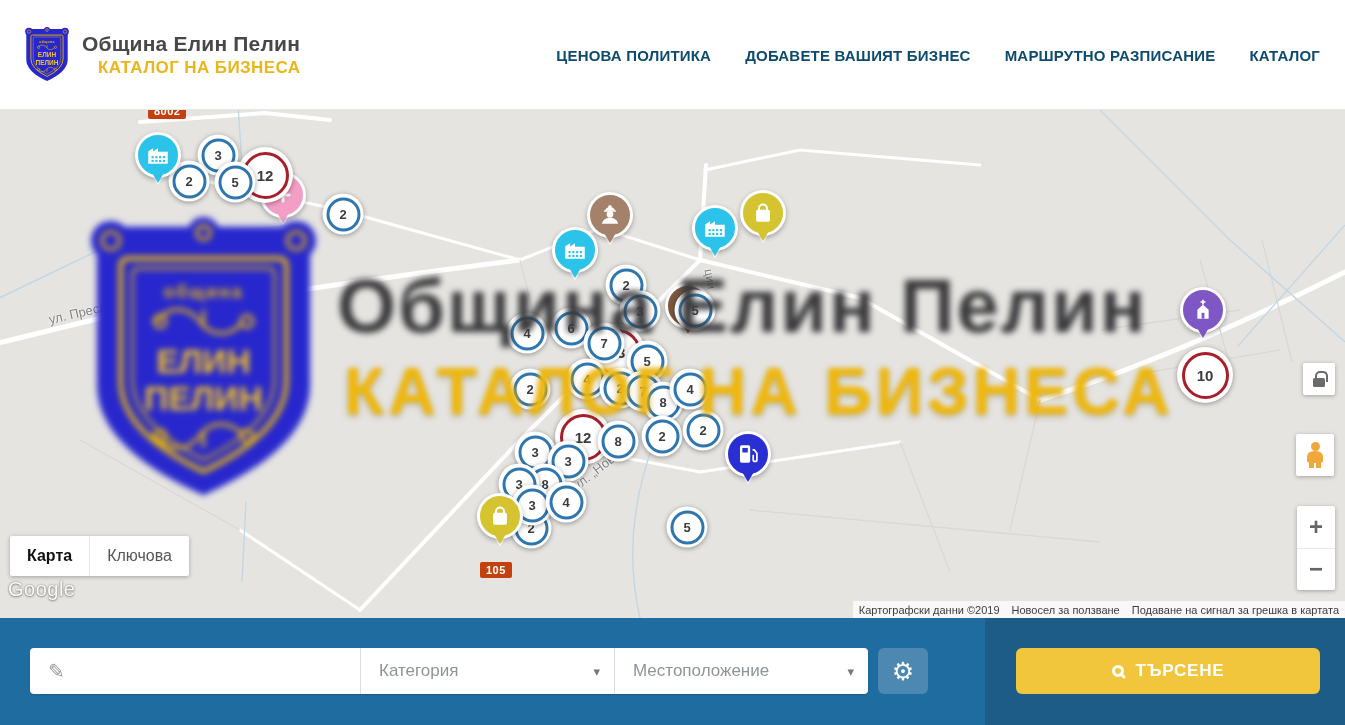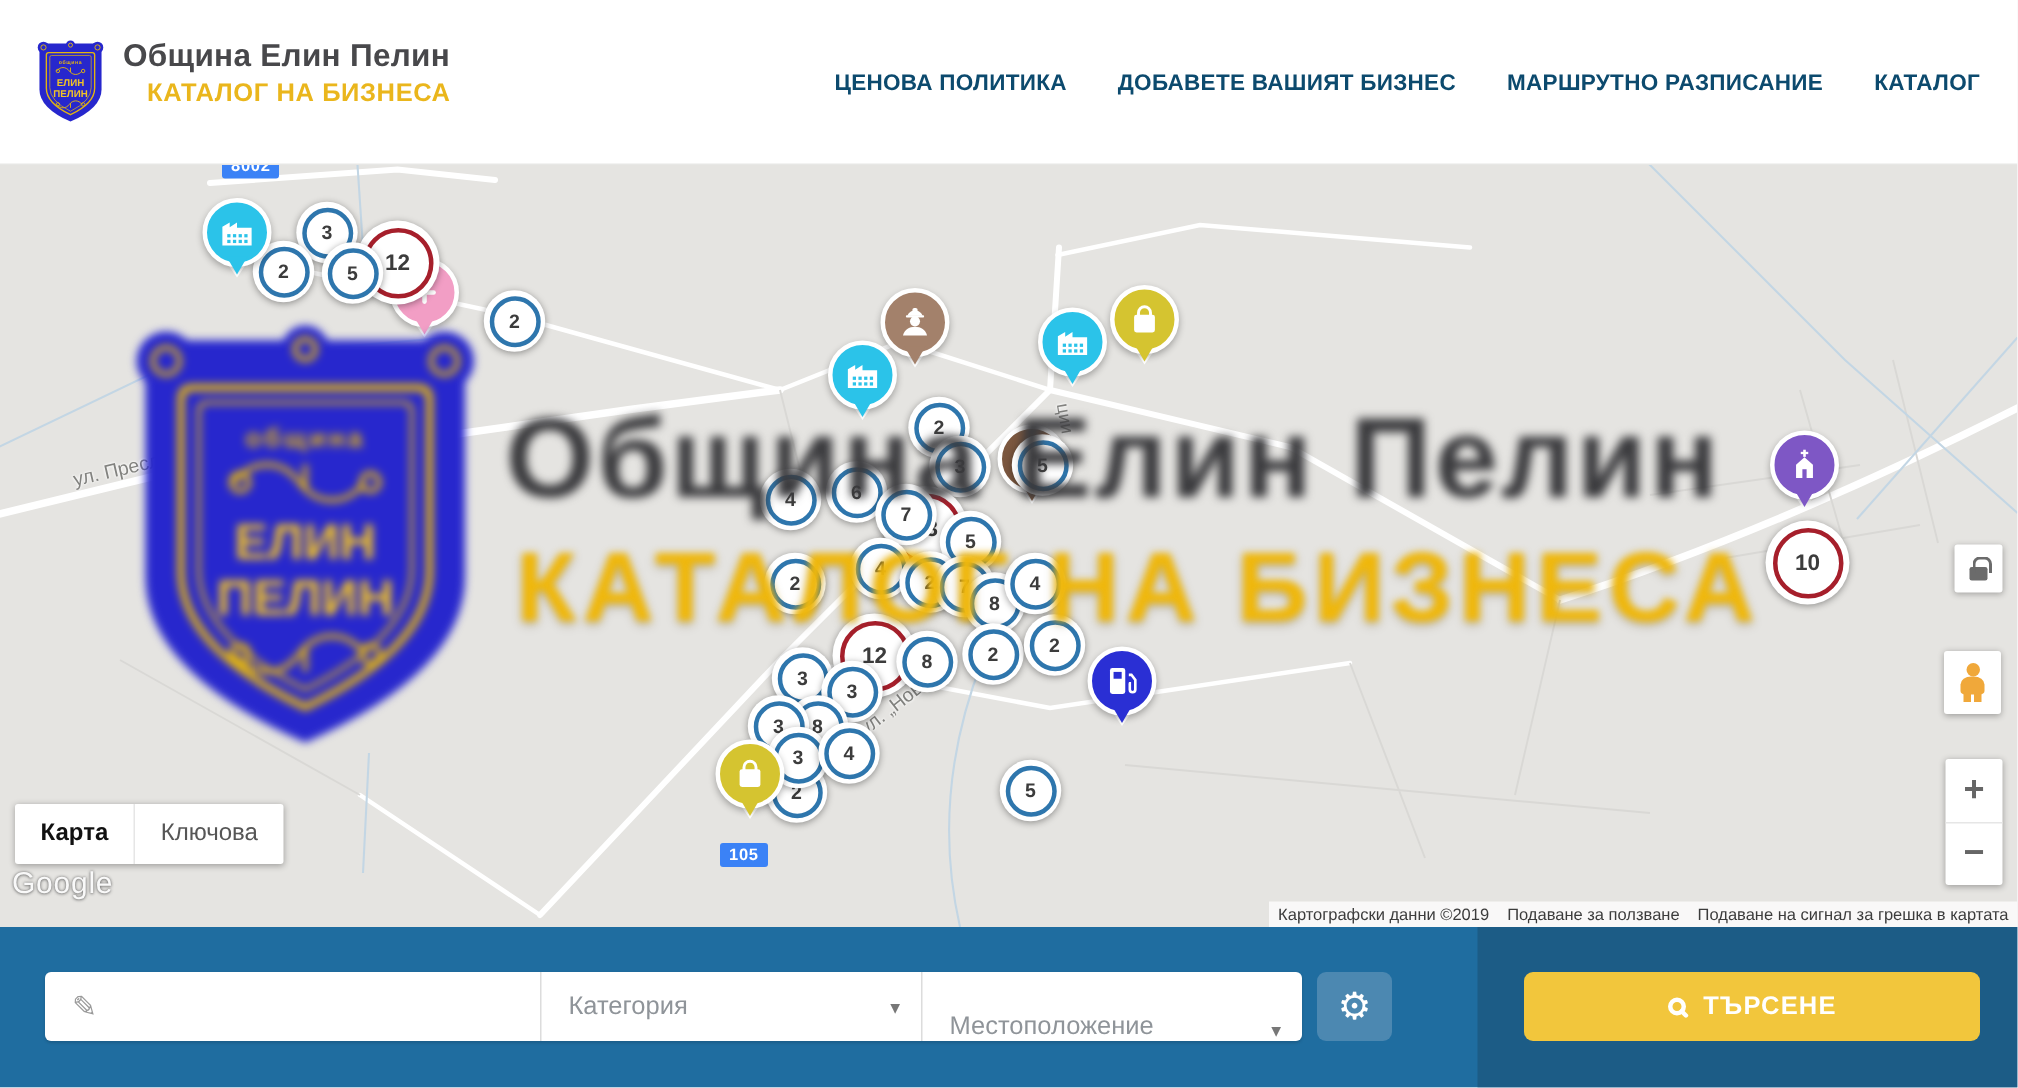--- a/index.html
+++ b/index.html
@@ -1,35 +1,35 @@
 <!DOCTYPE html>
 <html><head>
 <meta charset="utf-8">
 <style>
   * { margin:0; padding:0; box-sizing:border-box; }
   html,body { width:1345px; height:725px; overflow:hidden; font-family:"Liberation Sans", sans-serif; background:#fff; }
 
   
   .header { position:relative; width:100%; height:110px; background:#fff; border-bottom:1px solid #e7e7e5; display:flex; align-items:center; }
-  .brand { display:flex; align-items:flex-start; gap:12px; margin-left:24px; cursor:pointer; }
+  .brand { display:flex; align-items:center; gap:12px; margin-left:24px; cursor:pointer; }
   .brand-shield { width:46px; height:58px; }
   .brand-shield svg { width:100%; height:100%; }
   .brand-text1 { font-size:21px; font-weight:700; color:#48484b; letter-spacing:.2px; }
   .brand-text2 { font-size:17px; font-weight:700; color:#eab61c; letter-spacing:.4px; margin-top:2px;margin-left:16px; }
   .nav { position:absolute; right:25px; top:0; height:110px; display:flex; align-items:center; gap:34px; }
   .nav a { font-size:15px; font-weight:700; color:#0c4a6e; text-decoration:none; letter-spacing:.2px; cursor:pointer; }
 
   
   .map { position:relative; width:1345px; height:508px; background:#e5e4e1; overflow:hidden; cursor:default; }
   .map-roads { position:absolute; left:0; top:0; z-index:1; }
   .street-label { position:absolute; z-index:2; font-size:13px; color:#82827f; text-shadow:0 0 2px #fff,0 0 2px #fff; white-space:nowrap; }
   .lbl-preslav { left:48px; top:194px; transform:rotate(-13deg); }
   .lbl-novosel { left:560px; top:348px; transform:rotate(-38deg); }
   .lbl-tsii { left:700px; top:162px; transform:rotate(80deg); font-size:12px; }
-  .road-badge { position:absolute; z-index:2; background:#3b82f6; color:#fff; font-size:11px; font-weight:700; padding:2px 6px; border-radius:2px; letter-spacing:.5px; }
+  .road-badge { position:absolute; z-index:2; background:#c2410c; color:#fff; font-size:11px; font-weight:700; padding:2px 6px; border-radius:2px; letter-spacing:.5px; }
   .badge-8002 { left:148px; top:-7px; }
   .badge-105 { left:480px; top:452px; }
 
   .marker-layer { position:absolute; inset:0; z-index:5; }
   .cluster { position:absolute; transform:translate(-50%,-50%); width:41px; height:41px; background:#fff; border-radius:50%;
              box-shadow:0 1px 5px rgba(0,0,0,.38); display:flex; align-items:center; justify-content:center;
              font-size:13px; font-weight:700; color:#3c3c3c; cursor:pointer; }
   .cluster::before { content:""; position:absolute; inset:3.5px; border:3px solid #2e76ad; border-radius:50%; }
   .cluster.red { width:56px; height:56px; font-size:15px; }
   .cluster.red::before { inset:4.5px; border-width:3.5px; border-color:#a61f2b; }
@@ -79,21 +79,21 @@
   
   .searchbar { position:relative; width:1345px; height:107px; background:#1f6da0; }
   .searchbar-right { position:absolute; right:0; top:0; width:360px; height:107px; background:#1c5c86; }
   .fields { position:absolute; left:30px; top:30px; width:838px; height:46px; background:#fff; border-radius:4px; display:flex; overflow:hidden; box-shadow:0 1px 2px rgba(0,0,0,.15); }
   .field { display:flex; align-items:center; }
   .f-keyword { width:330px; padding-left:18px; gap:13px; }
   .pencil { font-size:20px; color:#9a9a9a; transform:rotate(0deg); }
   .f-keyword input { border:none; outline:none; font-size:17px; color:#555; width:250px; font-family:"Liberation Sans",sans-serif; }
   .f-keyword input::placeholder { color:#9b9b9b; }
   .f-select { border-left:1px solid #dcdcdc; padding:0 14px 0 18px; justify-content:space-between; cursor:pointer; }
-  .f-cat { width:254px; } .f-loc { width:254px;align-items:flex-end; }
+  .f-cat { width:254px; } .f-loc { width:254px; }
   .f-select .sel-label { font-size:17px; color:#8f9499; }
   .chev { font-size:13px; color:#777; }
   .gear-btn { position:absolute; left:878px; top:30px; width:50px; height:46px; background:#4c88b1; border-radius:6px; display:flex; align-items:center; justify-content:center; cursor:pointer; }
   .gear-glyph { color:#fff; font-size:25px; line-height:1; }
   .search-btn { position:absolute; left:1016px; top:30px; width:304px; height:46px; background:#f2c63c; border:none; border-radius:6px;
                 display:flex; align-items:center; justify-content:center; gap:12px; cursor:pointer; }
   .search-btn .btn-label { color:#fff; font-size:17px; font-weight:700; letter-spacing:.8px; font-family:"Liberation Sans",sans-serif; }
   .mag { position:relative; width:12px; height:12px; border:3px solid #fff; border-radius:50%; display:inline-block; }
   .mag::after { content:""; position:absolute; width:3.2px; height:7px; background:#fff; right:-3.5px; bottom:-5px; transform:rotate(-45deg); border-radius:2px; }
 </style>
@@ -372,21 +372,21 @@
 
   <div class="maptype">
     <div class="mt mt-map">Карта</div>
     <div class="mt mt-sat">Ключова</div>
   </div>
 
   <div class="google-logo">Google</div>
 
   <div class="attribution">
     <span>Картографски данни ©2019</span>
-    <span class="link">Подаване за ползване</span>
+    <span class="link">Новосел за ползване</span>
     <span class="link">Подаване на сигнал за грешка в картата</span>
   </div>
 
   <div class="ctrl-btn lock-btn">
     <span class="lock-icon"></span>
   </div>
 
   <div class="ctrl-btn pegman-btn">
     <span class="pegman">
       <span class="pegman-head"></span>

